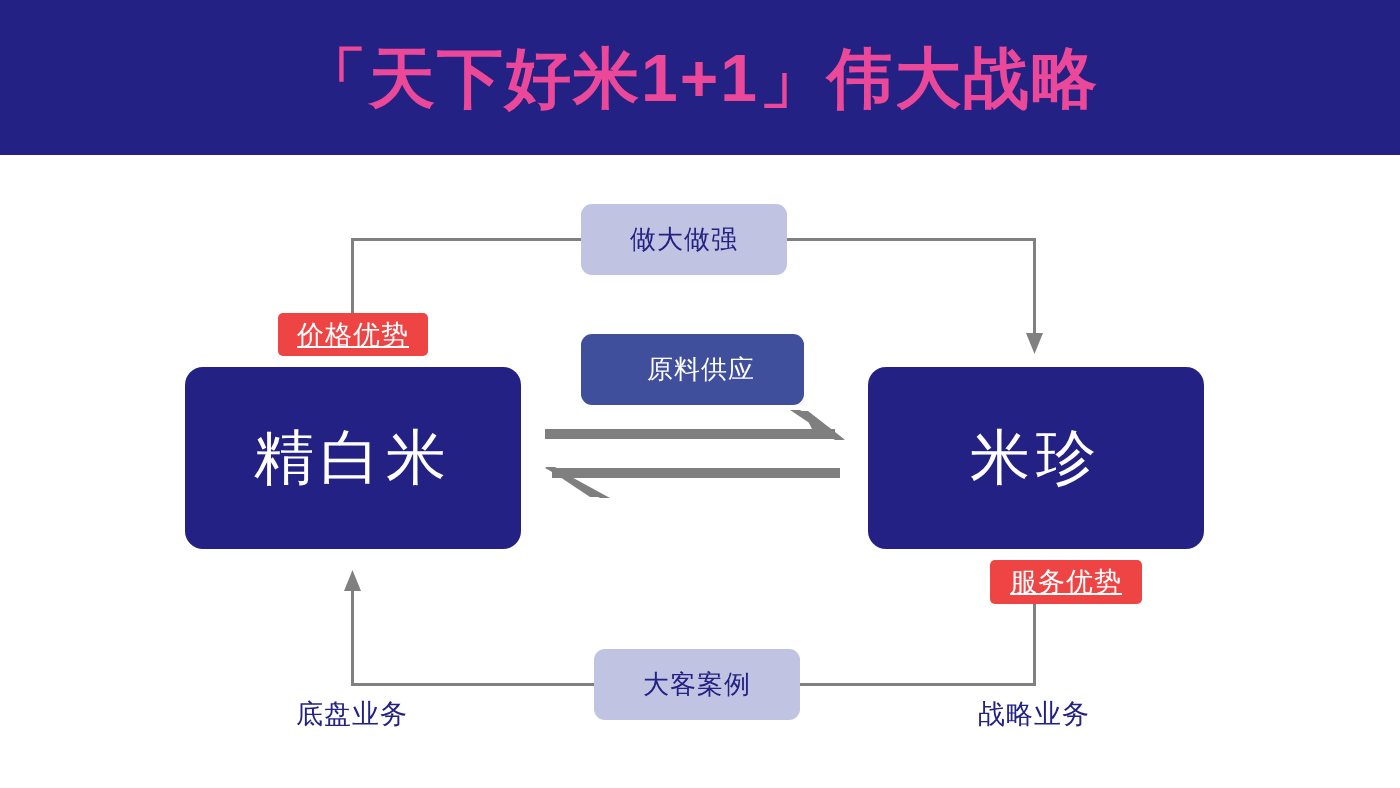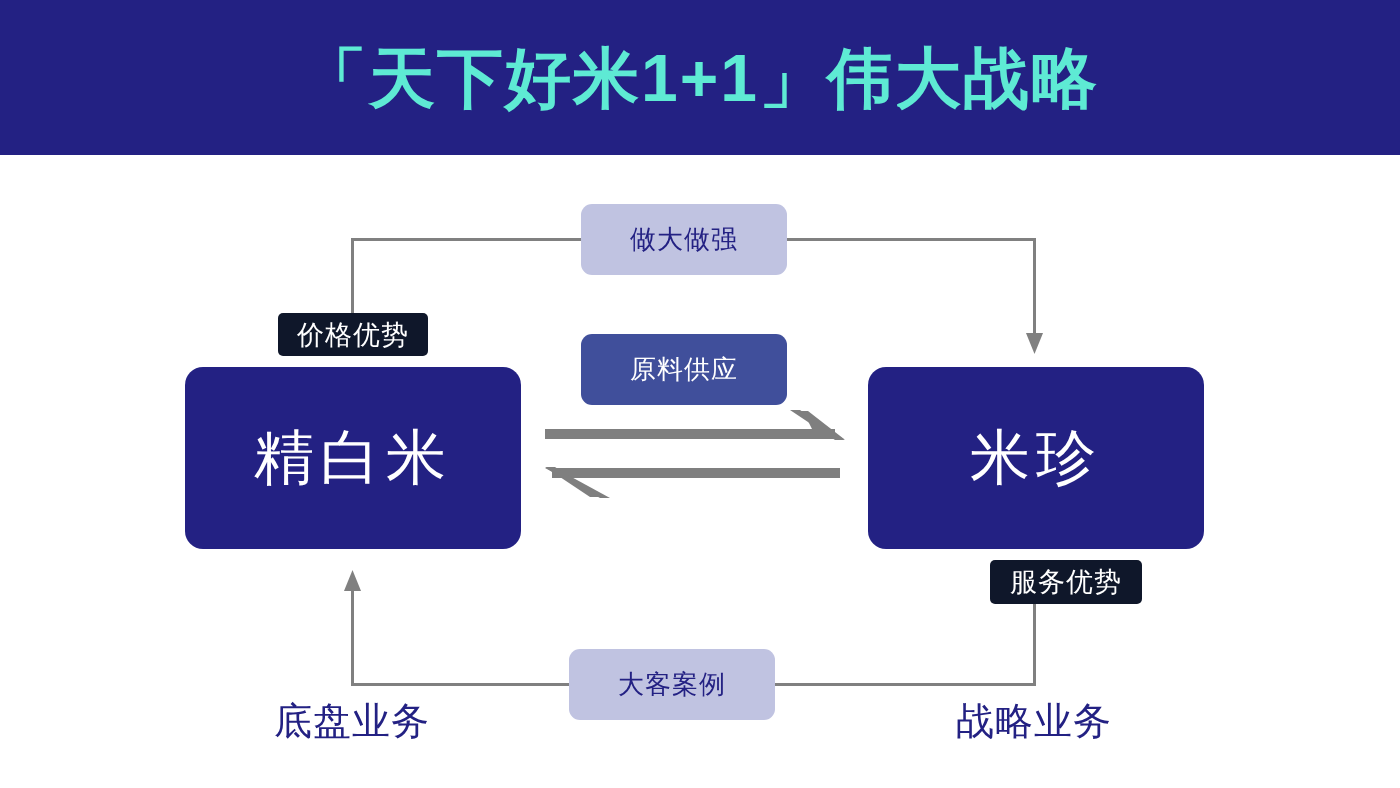--- a/index.html
+++ b/index.html
@@ -21,21 +21,21 @@
     left: 0;
     top: 0;
     width: 1400px;
     height: 155px;
     background: #232183;
     display: flex;
     align-items: center;
     justify-content: center;
   }
   #header-title {
-    color: #5eead4;
+    color: #ec4899;
     font-size: 66px;
     font-weight: bold;
     letter-spacing: 2px;
     line-height: 1;
     white-space: nowrap;
   }
 
   
   #diagram-canvas {
     position: absolute;
@@ -75,29 +75,30 @@
   #pillar-right {
     left: 868px;
     top: 212px;
     width: 336px;
     height: 182px;
   }
 
   
   .advantage-tag {
     position: absolute;
-    background: #0f172a;
+    background: #ef4444;
     border-radius: 5px;
     display: flex;
     align-items: center;
     justify-content: center;
     color: #ffffff;
     font-size: 27px;
     letter-spacing: 1px;
     z-index: 4;
+    text-decoration: underline;
   }
   #tag-price {
     left: 278px;
     top: 158px;
     width: 150px;
     height: 43px;
   }
   #tag-service {
     left: 990px;
     top: 405px;
@@ -128,39 +129,40 @@
     left: 581px;
     top: 49px;
     width: 206px;
     height: 71px;
   }
   #chip-supply {
     left: 581px;
     top: 179px;
     width: 206px;
     height: 71px;
+    padding-left: 17px;
   }
   #chip-profit {
     left: 581px;
     top: 362px;
     width: 206px;
     height: 71px;
   }
   #chip-case {
-    left: 569px;
+    left: 594px;
     top: 494px;
     width: 206px;
     height: 71px;
   }
 
   
   .footer-caption {
     position: absolute;
     color: #232183;
-    font-size: 38px;
+    font-size: 27px;
     letter-spacing: 1px;
     text-align: center;
     z-index: 4;
     white-space: nowrap;
   }
   #caption-left {
     left: 232px;
     top: 541px;
     width: 240px;
   }

